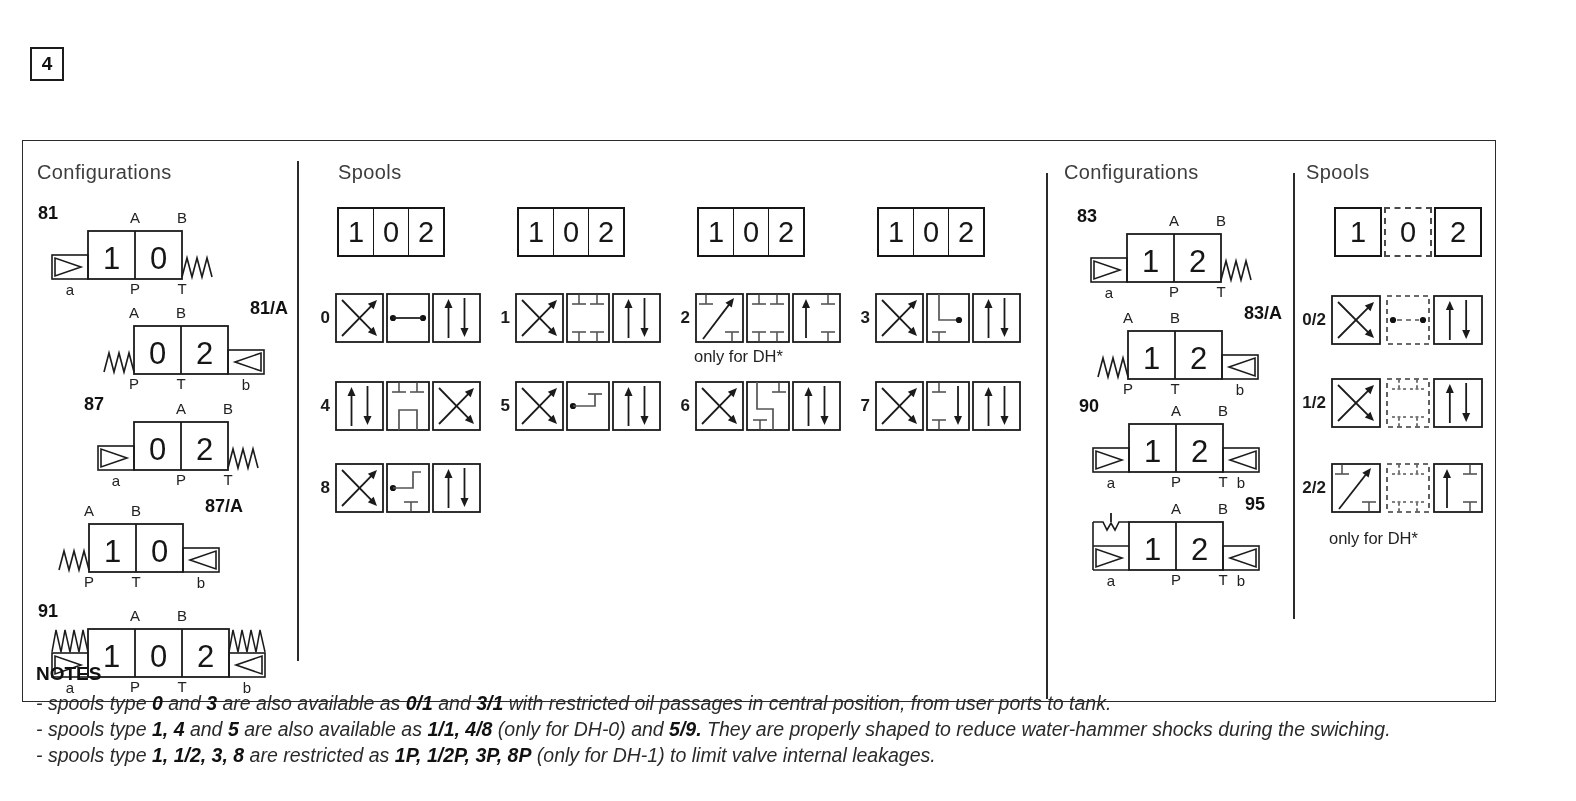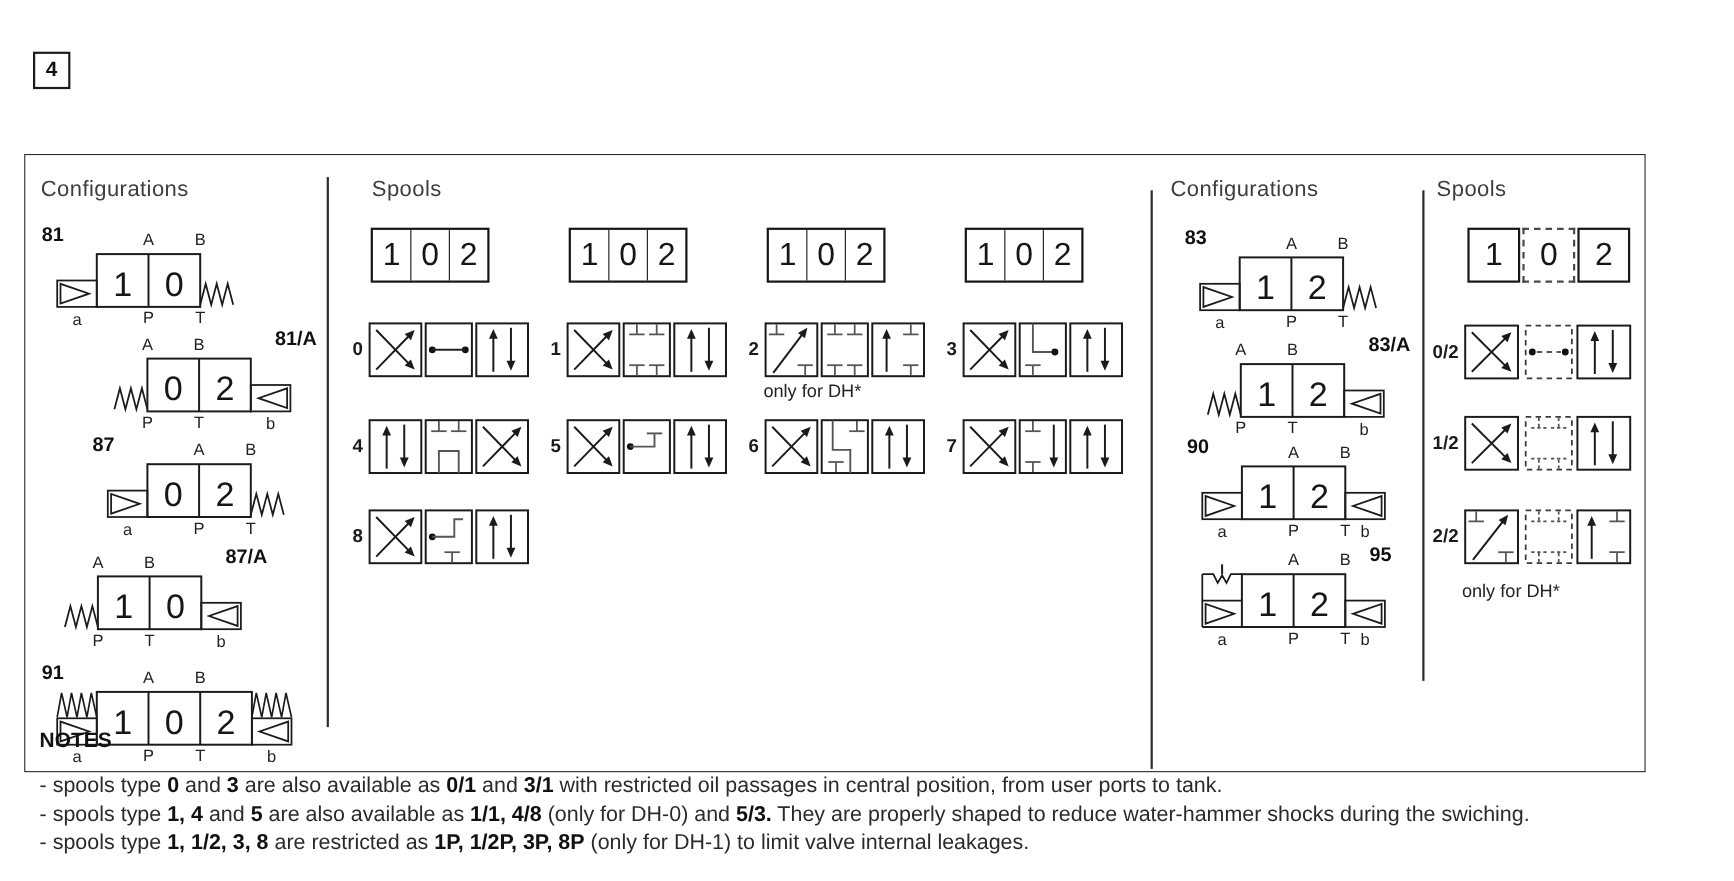--- a/index.html
+++ b/index.html
@@ -14,22 +14,22 @@
   .col-head{position:absolute;font-size:20px;color:#3d3d3d;letter-spacing:.4px;}
   .hbox{position:absolute;display:flex;border:2px solid #161616;background:#fff;}
   .hcell{width:34px;height:46px;display:flex;align-items:center;justify-content:center;
         font-size:29px;color:#161616;border-left:1.6px solid #161616;}
   .hcell:first-child{border-left:none;}
   .rhcell{position:absolute;width:44px;height:46px;display:flex;align-items:center;justify-content:center;
         font-size:29px;color:#161616;border:2px solid #161616;background:#fff;}
   .rhcell.dashed{border:2px dashed #4a4a4a;}
   .dh-note{position:absolute;font-size:16.5px;color:#222;text-align:left;width:150px;}
   .notes{position:absolute;left:36px;top:663px;width:1520px;}
-  .notes-head{font-size:19px;font-weight:bold;color:#111;margin-bottom:16px;}
-  .note-line{font-size:19.5px;line-height:26px;color:#2a2a2a;}
+  .notes-head{font-size:19px;font-weight:bold;color:#111;margin-bottom:5px;}
+  .note-line{font-size:19.5px;line-height:26px;color:#2a2a2a;font-style:italic;}
   .note-line b{color:#111;}
   svg{overflow:visible;}
 </style>
 </head>
 <body>
 
 <div class="page">
 
   <div class="sec-num">4</div>
 
@@ -528,17 +528,17 @@
       <div class="rhcell" style="left: 1311px; top: 66px;">1</div>
       <div class="rhcell dashed" style="left: 1361px; top: 66px;">0</div>
       <div class="rhcell" style="left: 1411px; top: 66px;">2</div>
       <div class="dh-note" style="left: 1306px; top: 388px;">only for DH*</div>
     </div>
 
   <div class="notes">
     <div class="notes-head">NOTES</div>
     <div id="notes-lines">
         <div class="note-line"><span>- spools type </span><b>0</b><span> and </span><b>3</b><span> are also available as </span><b>0/1</b><span> and </span><b>3/1</b><span> with restricted oil passages in central position, from user ports to tank.</span></div>
-        <div class="note-line"><span>- spools type </span><b>1, 4</b><span> and </span><b>5</b><span> are also available as </span><b>1/1, 4/8</b><span> (only for DH-0) and </span><b>5/3.</b><span> They are properly shaped to reduce water-hammer shocks during the swiching.</span></div>
+        <div class="note-line"><span>- spools type </span><b>1, 4</b><span> and </span><b>5</b><span> are also available as </span><b>1/1, 4/8</b><span> (only for DH-0) and </span><b>5/9.</b><span> They are properly shaped to reduce water-hammer shocks during the swiching.</span></div>
         <div class="note-line"><span>- spools type </span><b>1, 1/2, 3, 8</b><span> are restricted as </span><b>1P, 1/2P, 3P, 8P</b><span> (only for DH-1) to limit valve internal leakages.</span></div>
       </div>
   </div>
 </div>
 
 </body></html>

